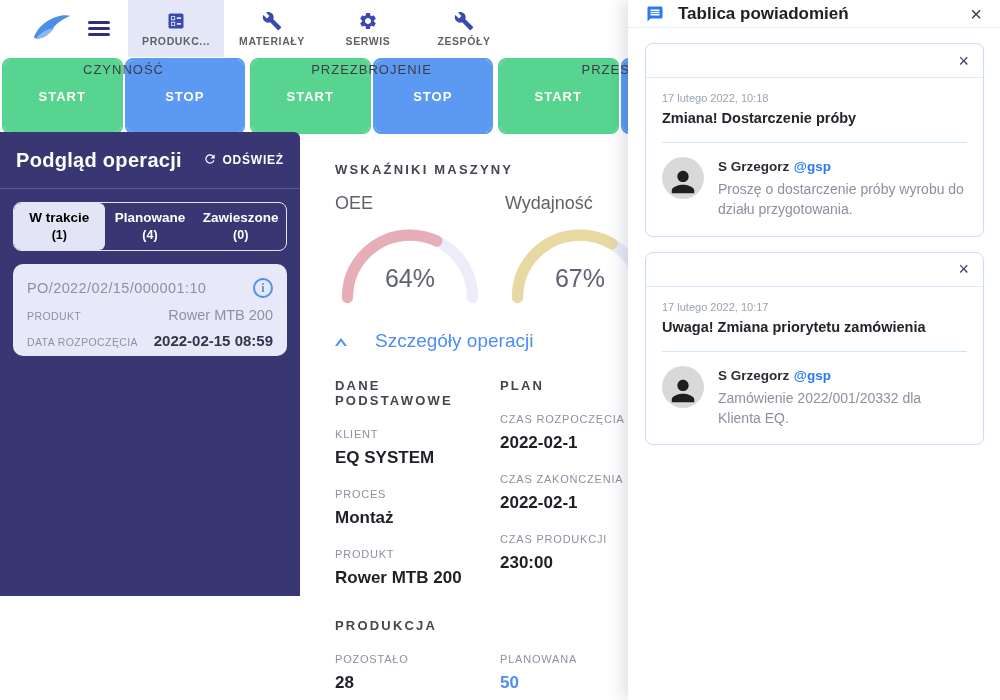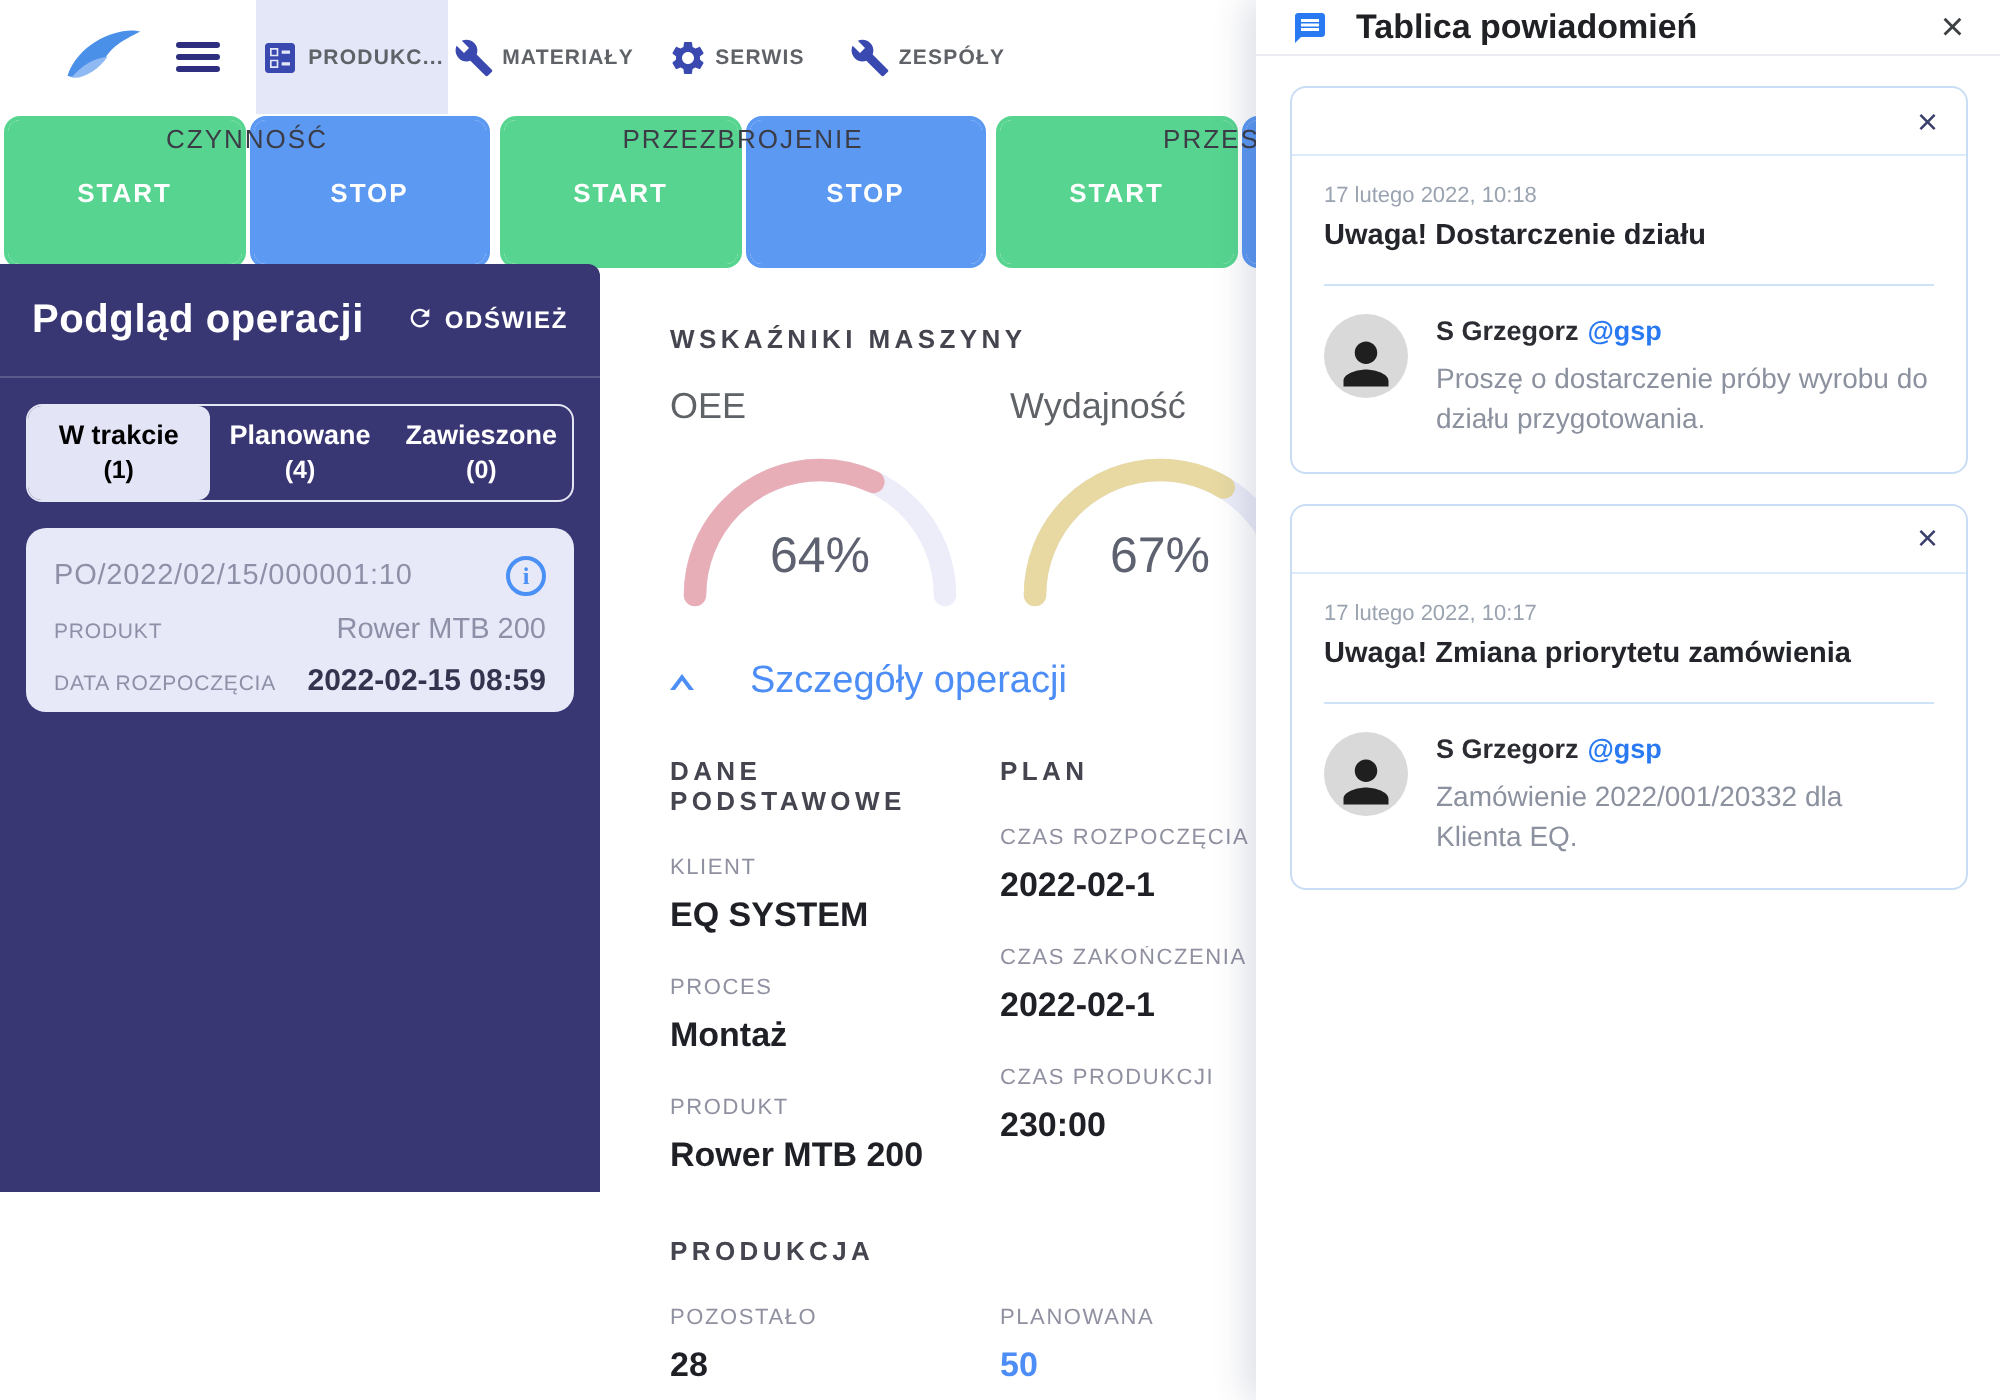--- a/index.html
+++ b/index.html
@@ -6,21 +6,21 @@
   html,body { width:1000px; height:700px; }
   body { font-family:"Liberation Sans", sans-serif; background:#fff; position:relative; overflow:hidden; }
   .stage { position:absolute; inset:0; width:1000px; height:700px; overflow:hidden; background:#fff; }
 
   
   .topnav { position:absolute; top:0; left:0; width:1000px; height:57px; background:#fff; display:flex; align-items:center; z-index:2; }
   .logo { margin-left:28px; width:46px; height:34px; display:flex; align-items:center; }
   .hamburger { margin-left:14px; width:22px; display:flex; flex-direction:column; gap:3px; cursor:pointer; }
   .hamburger span { display:block; height:3px; border-radius:2px; background:#2d2f7e; }
   .nav-tabs { display:flex; margin-left:18px; height:57px; }
-  .nav-tab { width:96px; height:57px; display:flex; flex-direction:row; align-items:center; justify-content:center; gap:4px; cursor:pointer; }
+  .nav-tab { width:96px; height:57px; display:flex; flex-direction:column; align-items:center; justify-content:center; gap:4px; cursor:pointer; }
   .nav-tab.active { background:#e4e7f8; }
   .nav-tab .nt-icon { width:20px; height:20px; color:#3a49b0; }
   .nav-tab .nt-icon svg { width:20px; height:20px; fill:#3a49b0; }
   .nav-tab .nt-label { font-size:10.5px; letter-spacing:.6px; color:#5f6368; font-weight:bold; }
 
   
   .groups-row { position:absolute; top:58px; left:2px; display:flex; gap:5px; z-index:1; }
   .agroup { position:relative; width:243px; height:76px; display:flex; gap:2px; }
   .half { flex:1; border-radius:8px; overflow:hidden; display:flex; flex-direction:row; border:2px solid; }
   .half .strip { height:20px; background:#fff; }
@@ -302,21 +302,21 @@
       <span class="ph-title">Tablica powiadomień</span>
       <span class="close-x">×</span>
     </div>
 
     <div class="notif-card">
       <div class="nc-strip">
         <span class="close-x">×</span>
       </div>
       <div class="nc-body">
         <div class="nc-date">17 lutego 2022, 10:18</div>
-        <div class="nc-title">Uwaga! Dostarczenie działu</div>
+        <div class="nc-title">Zmiana! Dostarczenie próby</div>
         <hr class="nc-div">
         <div class="nc-author-row">
           <div class="avatar">
             <svg viewBox="0 0 24 24">
                 <path d="M12 12c2.5 0 4.5-2 4.5-4.5S14.5 3 12 3 7.5 5 7.5 7.5 9.5 12 12 12zm0 2.2c-3 0-9 1.5-9 4.5V21h18v-2.3c0-3-6-4.5-9-4.5z"></path>
               </svg>
           </div>
           <div>
             <div>
               <span class="nc-name">S Grzegorz</span>

